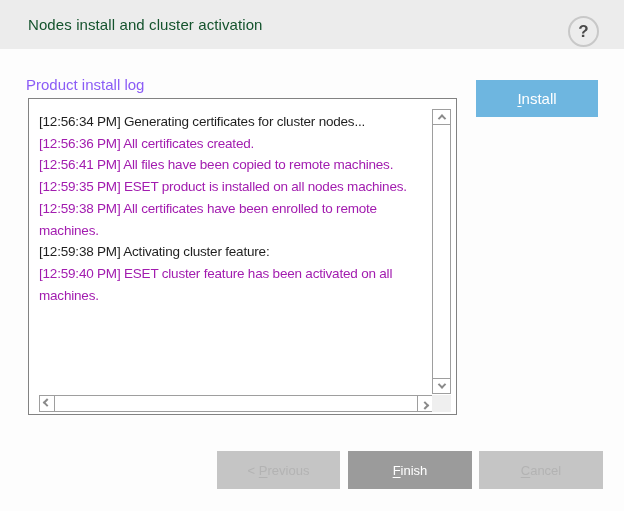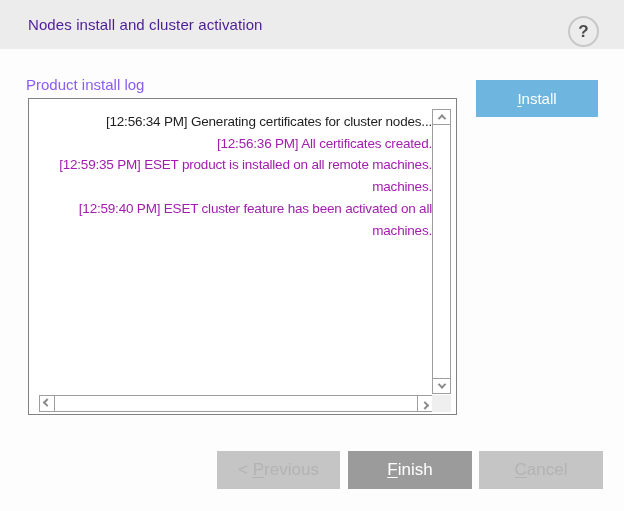--- a/index.html
+++ b/index.html
@@ -12,21 +12,21 @@
     overflow:hidden;
   }
   
   .header {
     position:absolute; left:0; top:0; width:624px; height:49px;
     background:#ececec;
     display:flex; align-items:center;
   }
   .header-title {
     margin-left:28px;
-    font-size:15px; color:#4c1d95; letter-spacing:0.1px;
+    font-size:15px; color:#14532d; letter-spacing:0.1px;
   }
   .help-btn {
     position:absolute; top:16px; right:25px;
     width:31px; height:31px; border-radius:50%;
     border:2px solid #c8c8c8; background:transparent;
     display:flex; align-items:center; justify-content:center;
     font-size:17px; font-weight:700; color:#4a4a4a;
     cursor:pointer;
   }
   
@@ -38,21 +38,21 @@
   .install-btn {
     position:absolute; left:476px; top:80px; width:122px; height:37px;
     background:#6eb6e0; border:none; color:#ffffff;
     font-size:15px; font-family:inherit;
     display:flex; align-items:center; justify-content:center;
     cursor:pointer;
   }
   
   .log-box {
     position:absolute; left:28px; top:98px; width:429px; height:317px;
-    background:#ffffff; border:1px solid #828282;text-align:right;
+    background:#ffffff; border:1px solid #828282;
   }
   .log-lines {
     position:absolute; left:10px; top:12px; width:393px; height:283px;
     overflow:hidden;
   }
   .log-line {
     white-space:nowrap;
     font-size:13.5px; letter-spacing:-0.2px; line-height:21.7px;
     color:#1f1f1f;
   }
@@ -81,21 +81,21 @@
     background:#efefef;
   }
   .chev { width:6px; height:6px; border-left:2px solid #8a8a8a; border-top:2px solid #8a8a8a; }
   .chev.up    { transform:rotate(45deg)  translate(1px,1px); }
   .chev.down  { transform:rotate(225deg) translate(1px,1px); }
   .chev.left  { transform:rotate(-45deg) translate(1px,-1px); }
   .chev.right { transform:rotate(135deg) translate(1px,-1px); }
   
   .footer-btn {
     position:absolute; top:451px; height:38px; border:none;
-    font-size:17px; font-family:inherit;
+    font-size:13px; font-family:inherit;
     display:flex; align-items:center; justify-content:center;
   }
   .btn-disabled { background:#c5c5c5; color:#b3b3b3; cursor:default; }
   .btn-active   { background:#9b9b9b; color:#ffffff; cursor:pointer; }
   .prev-btn   { left:217px; width:123px; }
   .finish-btn { left:348px; width:124px; }
   .cancel-btn { left:479px; width:124px; }
   u { text-decoration:underline; text-underline-offset:2px; }
   .btn-prefix { white-space:pre; }
 </style>
@@ -112,22 +112,25 @@
 <div class="log-label">Product install log</div>
 
 <button class="install-btn">
     <span><u>I</u><span>nstall</span></span>
   </button>
 
 <div class="log-box">
   <div class="log-lines">
       <div class="log-line">[12:56:34 PM] Generating certificates for cluster nodes...</div>
       <div class="log-line success">[12:56:36 PM] All certificates created.</div>
-      <div class="log-line success">[12:59:35 PM] ESET product is installed on all remote machines.</div>
+      <div class="log-line success">[12:56:41 PM] All files have been copied to remote machines.</div>
+      <div class="log-line success">[12:59:35 PM] ESET product is installed on all nodes machines.</div>
+      <div class="log-line success">[12:59:38 PM] All certificates have been enrolled to remote</div>
       <div class="log-line success">machines.</div>
+      <div class="log-line">[12:59:38 PM] Activating cluster feature:</div>
       <div class="log-line success">[12:59:40 PM] ESET cluster feature has been activated on all</div>
       <div class="log-line success">machines.</div>
     </div>
 
   <div class="vscroll">
     <div class="sbtn up">
         <span class="chev up"></span>
       </div>
     <div class="track"></div>
     <div class="sbtn down">

